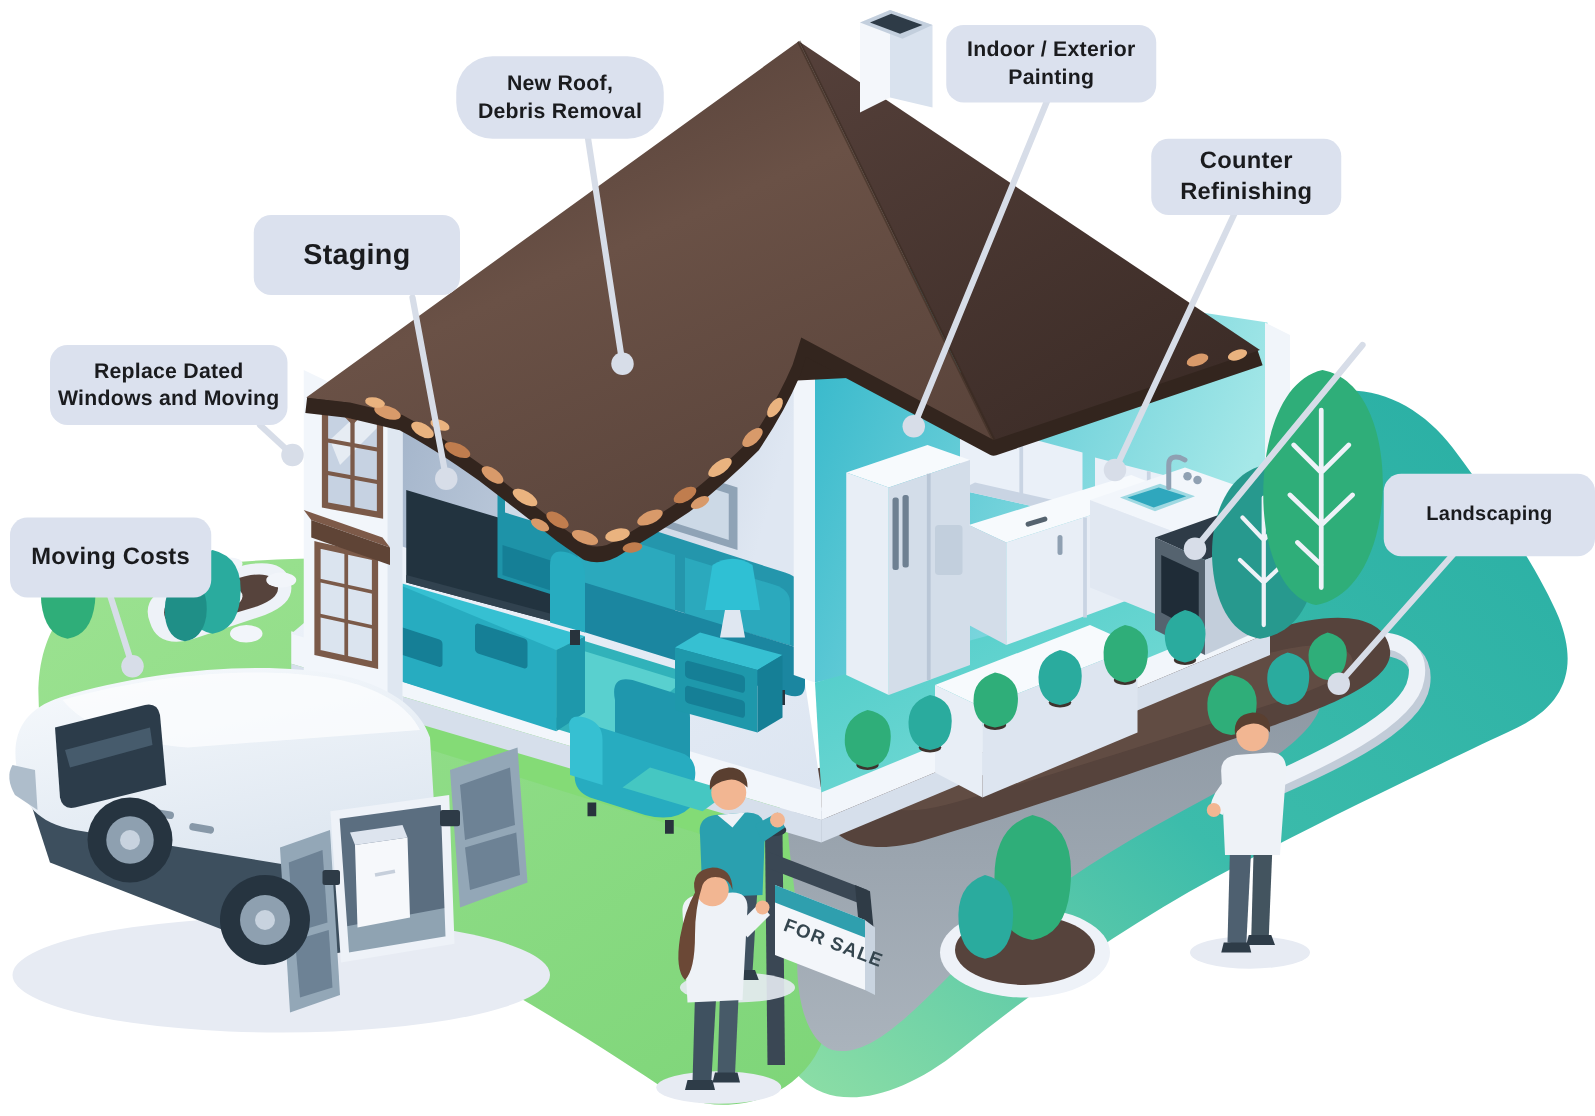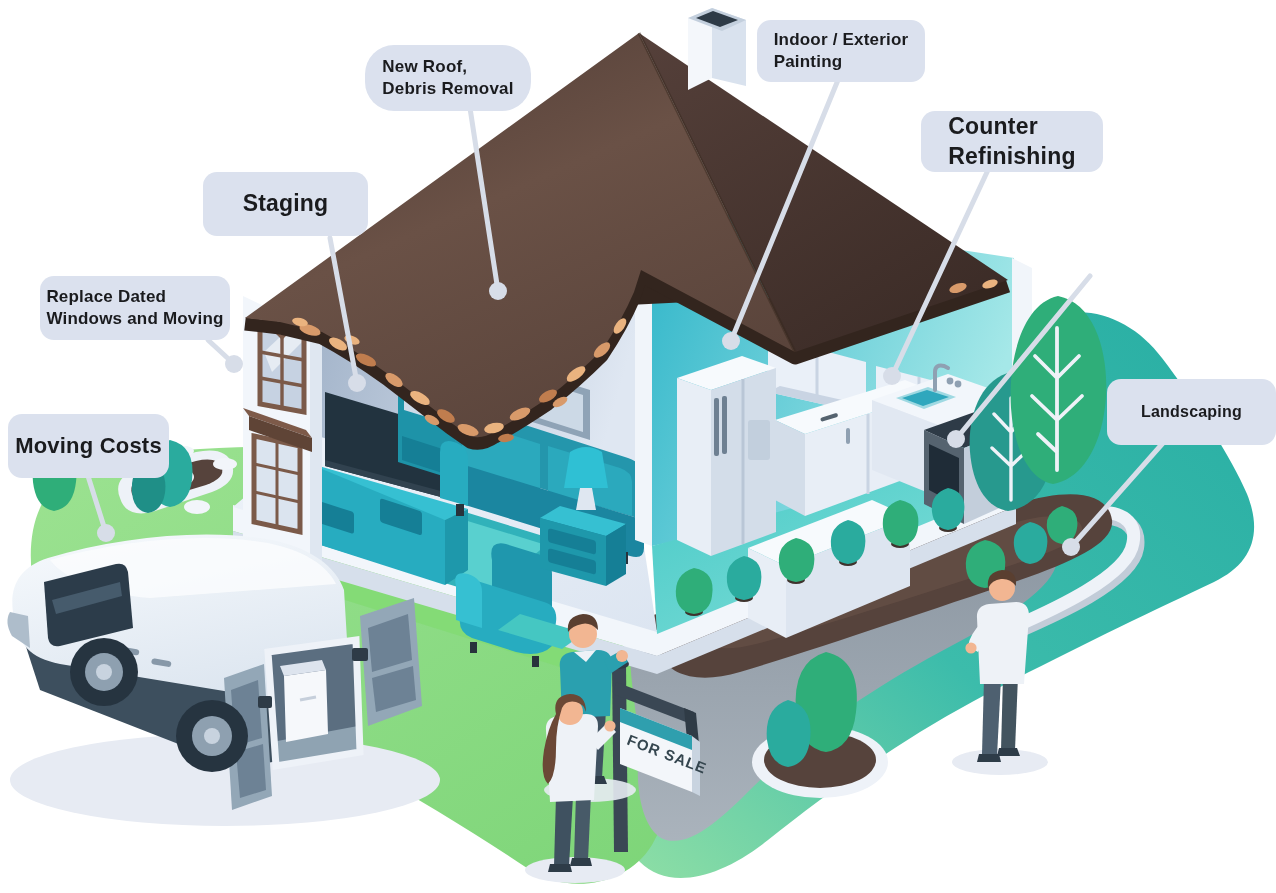--- a/index.html
+++ b/index.html
@@ -3,31 +3,31 @@
 <meta charset="utf-8">
 <style>
   html,body{margin:0;padding:0;background:#ffffff;}
   .stage{
     position:relative;width:1276px;height:893px;overflow:hidden;
     font-family:"Liberation Sans",sans-serif;background:#ffffff;
   }
   .scene{position:absolute;left:0;top:0;width:1276px;height:893px;}
   .callout{
     position:absolute;background:#dbe1ee;border-radius:14px;
-    color:#1a1b1e;font-weight:700;
+    color:#1a1b1e;font-weight:700;text-align:center;
     display:flex;align-items:center;justify-content:center;
     white-space:pre-line;line-height:1.3;letter-spacing:.2px;z-index:5;
   }
   .co-new-roof   {left:365px;top:45px; width:166px;height:66px;font-size:17px;border-radius:29px;}
   .co-painting   {left:757px;top:20px; width:168px;height:62px;font-size:17px;}
-  .co-counter    {left:921px;top:111px;width:182px;height:61px;font-size:23px;}
+  .co-counter    {left:921px;top:111px;width:152px;height:61px;font-size:19px;}
   .co-appliances {left:1031px;top:214px;width:168px;height:64px;font-size:17px;}
   .co-staging    {left:203px;top:172px;width:165px;height:64px;font-size:23px;}
   .co-windows    {left:40px; top:276px;width:190px;height:64px;font-size:17px;}
-  .co-moving     {left:8px;  top:414px;width:161px;height:64px;font-size:22px;}
+  .co-moving     {left:8px;  top:414px;width:161px;height:64px;font-size:19px;}
   .co-landscaping{left:1107px;top:379px;width:169px;height:66px;font-size:16px;}
 </style>
 </head>
 <body>
 
 <div class="stage">
 <svg class="scene" viewBox="0 0 1276 893">
   <defs>
     <linearGradient id="gLawn" x1="1" y1="0" x2="0" y2="1">
       <stop offset="0" stop-color="#28aea4"></stop>

